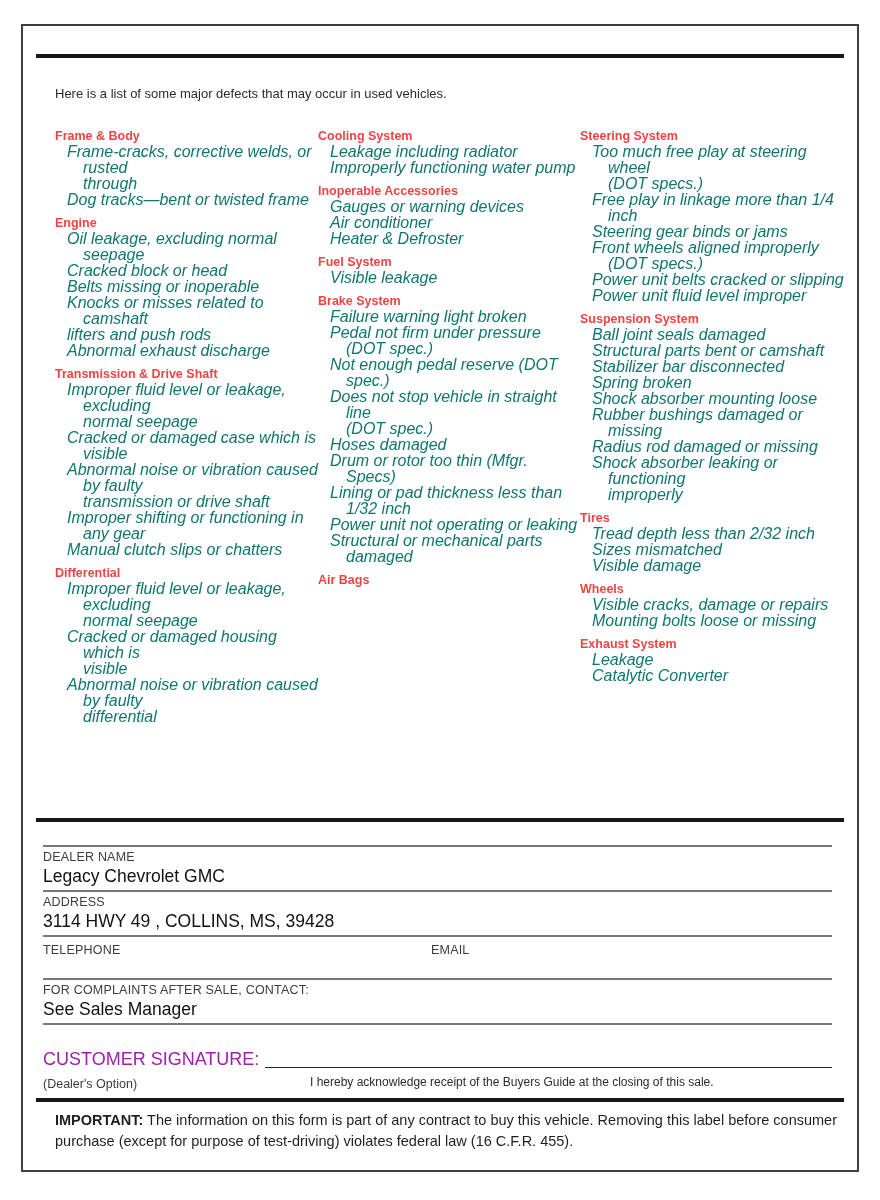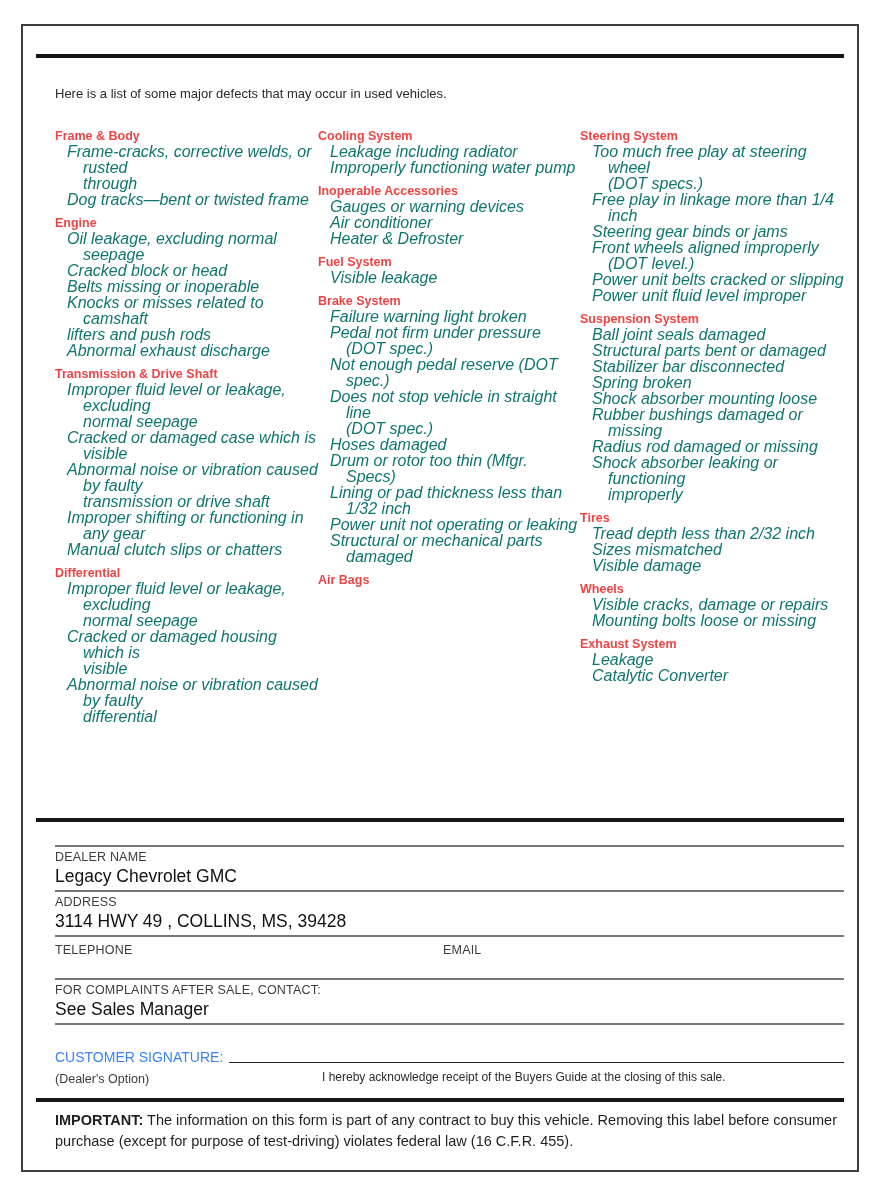--- a/index.html
+++ b/index.html
@@ -17,29 +17,29 @@
   .col:nth-child(1){ width:263px; }
   .col:nth-child(2){ width:262px; }
   .col:nth-child(3){ width:265px; }
   .sec { margin-top:7px; }
   .sec:first-child { margin-top:0; }
   .sec-title { font-size:12.5px; font-weight:bold; color:#ef4444; line-height:16px; }
   .item { font-size:16px; line-height:16px; color:#0f766e; padding-left:28px; text-indent:-16px; white-space:pre-line;font-style:italic; }
 
   .form-area { position:absolute; left:36px; top:818px; width:808px; }
   .form-area .rule { height:4px; background:#171717; }
-  .form-inner { margin-left:19px; width:789px; }
+  .form-inner { margin-left:7px; width:789px; }
   .fline { height:0; border-top:2px solid #777; }
   .fline-1 { margin-top:23px; }
   .flabel { font-size:12.5px; color:#3c3c3c; letter-spacing:0.2px; margin-top:3px; line-height:15px; }
   .fvalue { font-size:17.5px; color:#111; line-height:21px; margin-top:1px; margin-bottom:3px; }
   .tel-row { position:relative; height:38px; margin-top:3px; }
   .tel-row .email { position:absolute; left:388px; top:0; }
   .sig-row { display:flex; align-items:flex-end; margin-top:24px; }
-  .sig-label { font-size:14px; color:#3b82f6; flex:none; }
+  .sig-label { font-size:18px; color:#a21caf; flex:none; }
   .sig-line { flex:1; border-bottom:1.5px solid #222; margin-left:6px; margin-bottom:2px; }
   .note-row { position:relative; margin-top:4px; height:18px; }
   .note-left { font-size:12.5px; color:#3c3c3c; }
   .note-ack { position:absolute; left:267px; top:1px; font-size:12px; color:#2b2b2b; }
 
   .important { position:absolute; left:55px; top:1110px; width:786px; font-size:14.5px; line-height:21px; color:#1f1f1f; }
   .important b { font-weight:bold; }
 </style>
 </head>
 <body>
@@ -121,28 +121,28 @@
         </div>
       </div>
       <div class="col">
         <div class="sec">
           <div class="sec-title">Steering System</div>
           <div class="item">Too much free play at steering wheel
 (DOT specs.)</div>
           <div class="item">Free play in linkage more than 1/4 inch</div>
           <div class="item">Steering gear binds or jams</div>
           <div class="item">Front wheels aligned improperly
-(DOT level.)</div>
+(DOT specs.)</div>
           <div class="item">Power unit belts cracked or slipping</div>
           <div class="item">Power unit fluid level improper</div>
         </div>
         <div class="sec">
           <div class="sec-title">Suspension System</div>
           <div class="item">Ball joint seals damaged</div>
-          <div class="item">Structural parts bent or damaged</div>
+          <div class="item">Structural parts bent or camshaft</div>
           <div class="item">Stabilizer bar disconnected</div>
           <div class="item">Spring broken</div>
           <div class="item">Shock absorber mounting loose</div>
           <div class="item">Rubber bushings damaged or missing</div>
           <div class="item">Radius rod damaged or missing</div>
           <div class="item">Shock absorber leaking or functioning
 improperly</div>
         </div>
         <div class="sec">
           <div class="sec-title">Tires</div>

